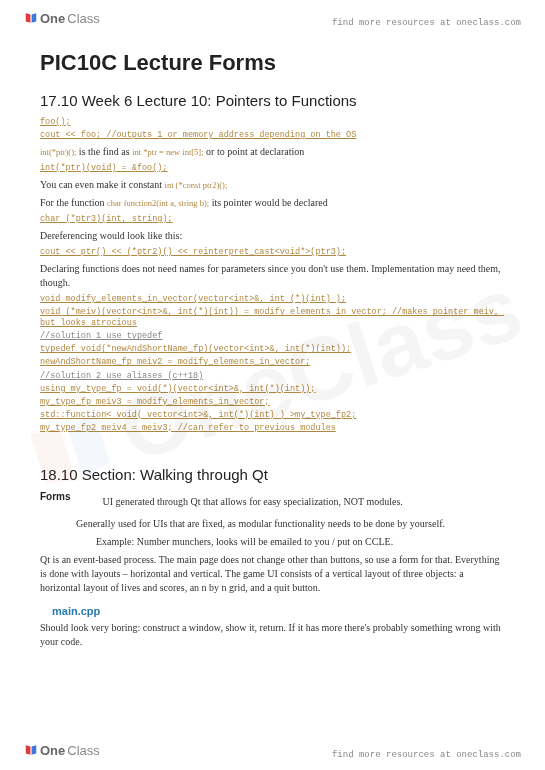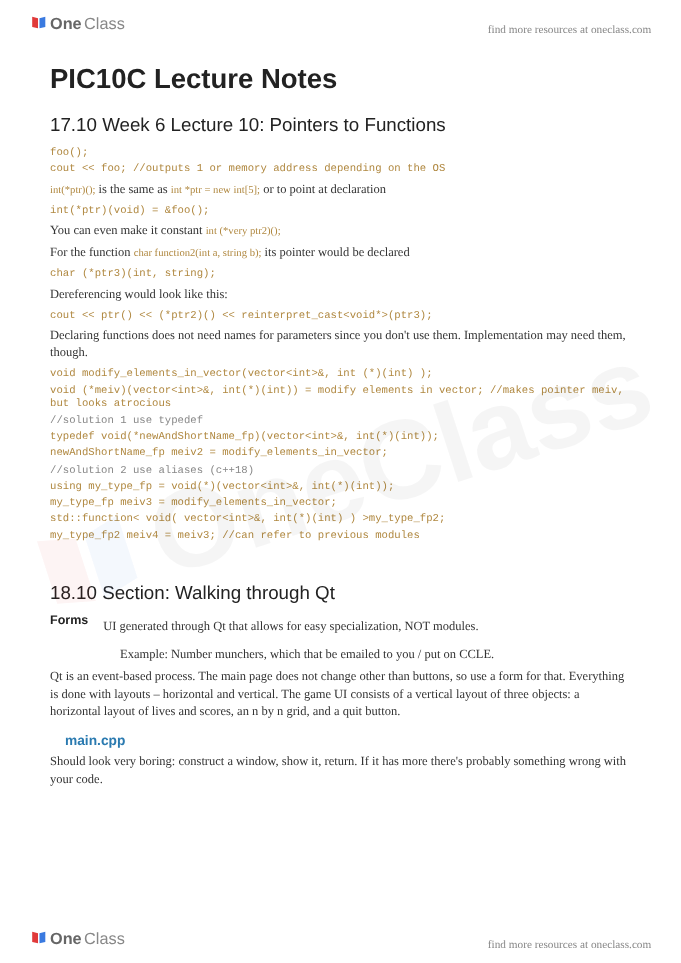--- a/index.html
+++ b/index.html
@@ -31,21 +31,21 @@
       display: flex;
       align-items: center;
       gap: 2px;
       font-family: Arial, sans-serif;
       font-size: 13px;
       color: #888;
     }
     .logo-bold { font-weight: 700; color: #666; }
     .logo-icon { width: 14px; height: 14px; }
     .find-more {
-      font-family: Liberation Serif, serif;
+      font-family: Liberation Mono, monospace;
       font-size: 9px;
       color: #888;
       margin-top: 10px;
     }
     .content {
       padding: 14px 40px 20px 40px;
     }
     h1 {
       font-family: Arial, Helvetica, sans-serif;
       font-size: 22px;
@@ -60,35 +60,36 @@
       color: #222;
       margin-bottom: 8px;
     }
     .code {
       font-family: 'Courier New', monospace;
       font-size: 8.5px;
       color: #b08840;
       white-space: pre-wrap;
       line-height: 1.3;
       margin: 2px 0;
+      text-decoration: underline;
     }
     .comment { color: #888; }
     .body-text {
       font-size: 10px;
       color: #333;
       line-height: 1.4;
       margin: 4px 0;
     }
     .inline-code {
       font-family: Liberation Serif, serif;
       font-size: 8.5px;
       color: #b08840;
     }
     .section2 { margin-top: 32px; }
-    .forms-row { display: flex; gap: 12px; margin-top: 6px; }
+    .forms-row { display: flex; gap: 32px; margin-top: 6px; }
     .label-bold {
       font-family: Arial, sans-serif;
       font-weight: 700;
       font-size: 10px;
       color: #222;
     }
     .indent { padding-left: 36px; }
     .maincpp {
       font-family: Arial, sans-serif;
       font-size: 11px;
@@ -124,35 +125,35 @@
         <path fill="#e03a3a" d="M3 4 L11 6 L11 20 L3 18 Z"></path>
         <path fill="#3a7ae0" d="M21 4 L13 6 L13 20 L21 18 Z"></path>
       </svg>
     <span class="logo-bold">One</span>
       <span>Class</span>
   </div>
   <div class="find-more">find more resources at oneclass.com</div>
 </div>
 
 <div class="content">
-  <h1>PIC10C Lecture Notes</h1>
+  <h1>PIC10C Lecture Forms</h1>
 
   <h2>17.10 Week 6 Lecture 10: Pointers to Functions</h2>
 
   <div class="code">foo();</div>
   <div class="code">cout &lt;&lt; foo; //outputs 1 or memory address depending on the OS</div>
 
   <div class="body-text para">
-    <span class="inline-code">int(*ptr)();</span><span> is the same as </span><span class="inline-code">int *ptr = new int[5];</span><span> or to point at declaration</span>
+    <span class="inline-code">int(*ptr)();</span><span> is the find as </span><span class="inline-code">int *ptr = new int[5];</span><span> or to point at declaration</span>
   </div>
 
   <div class="code">int(*ptr)(void) = &amp;foo();</div>
 
   <div class="body-text para">
-    <span>You can even make it constant </span><span class="inline-code">int (*very ptr2)();</span>
+    <span>You can even make it constant </span><span class="inline-code">int (*const ptr2)();</span>
   </div>
 
   <div class="body-text para">
     <span>For the function </span><span class="inline-code">char function2(int a, string b);</span><span> its pointer would be declared</span>
   </div>
 
   <div class="code">char (*ptr3)(int, string);</div>
 
   <div class="body-text para">Dereferencing would look like this:</div>
   <div class="code">cout &lt;&lt; ptr() &lt;&lt; (*ptr2)() &lt;&lt; reinterpret_cast&lt;void*&gt;(ptr3);</div>
@@ -171,21 +172,22 @@
   <div class="code">my_type_fp2 meiv4 = meiv3; //can refer to previous modules</div>
 
   <div class="section2">
     <h2>18.10 Section: Walking through Qt</h2>
 
     <div class="forms-row">
       <span class="label-bold">Forms</span>
       <span class="body-text">UI generated through Qt that allows for easy specialization, NOT modules.</span>
     </div>
 
-    <div class="body-text para indent" style="padding-left:56px">Example: Number munchers, which that be emailed to you / put on CCLE.</div>
+    <div class="body-text para indent">Generally used for UIs that are fixed, as modular functionality needs to be done by yourself.</div>
+    <div class="body-text para indent" style="padding-left:56px">Example: Number munchers, looks will be emailed to you / put on CCLE.</div>
     <div class="body-text para">Qt is an event-based process. The main page does not change other than buttons, so use a form for that. Everything is done with layouts – horizontal and vertical. The game UI consists of a vertical layout of three objects: a horizontal layout of lives and scores, an n by n grid, and a quit button.</div>
 
     <div class="maincpp">main.cpp</div>
     <div class="body-text para">Should look very boring: construct a window, show it, return. If it has more there's probably something wrong with your code.</div>
   </div>
 </div>
 
 <div class="watermark">
   <svg class="wm-icon" viewBox="0 0 24 24">
       <path fill="rgba(224,58,58,0.06)" d="M3 4 L11 6 L11 20 L3 18 Z"></path>

